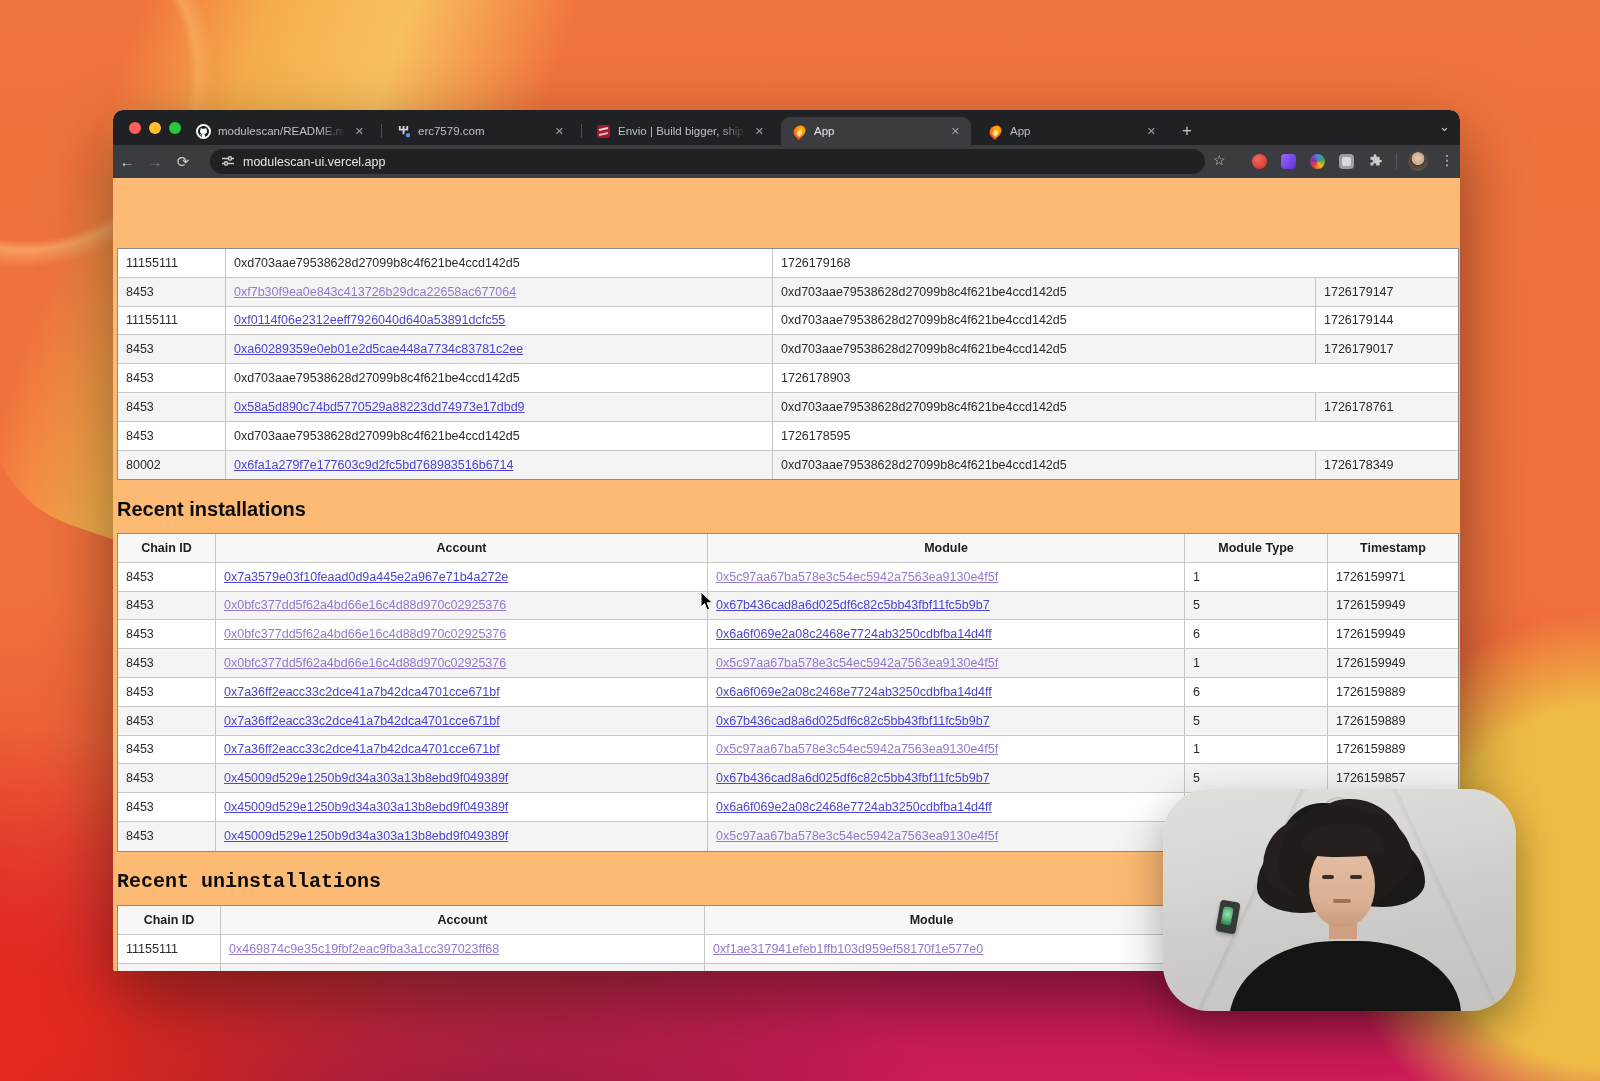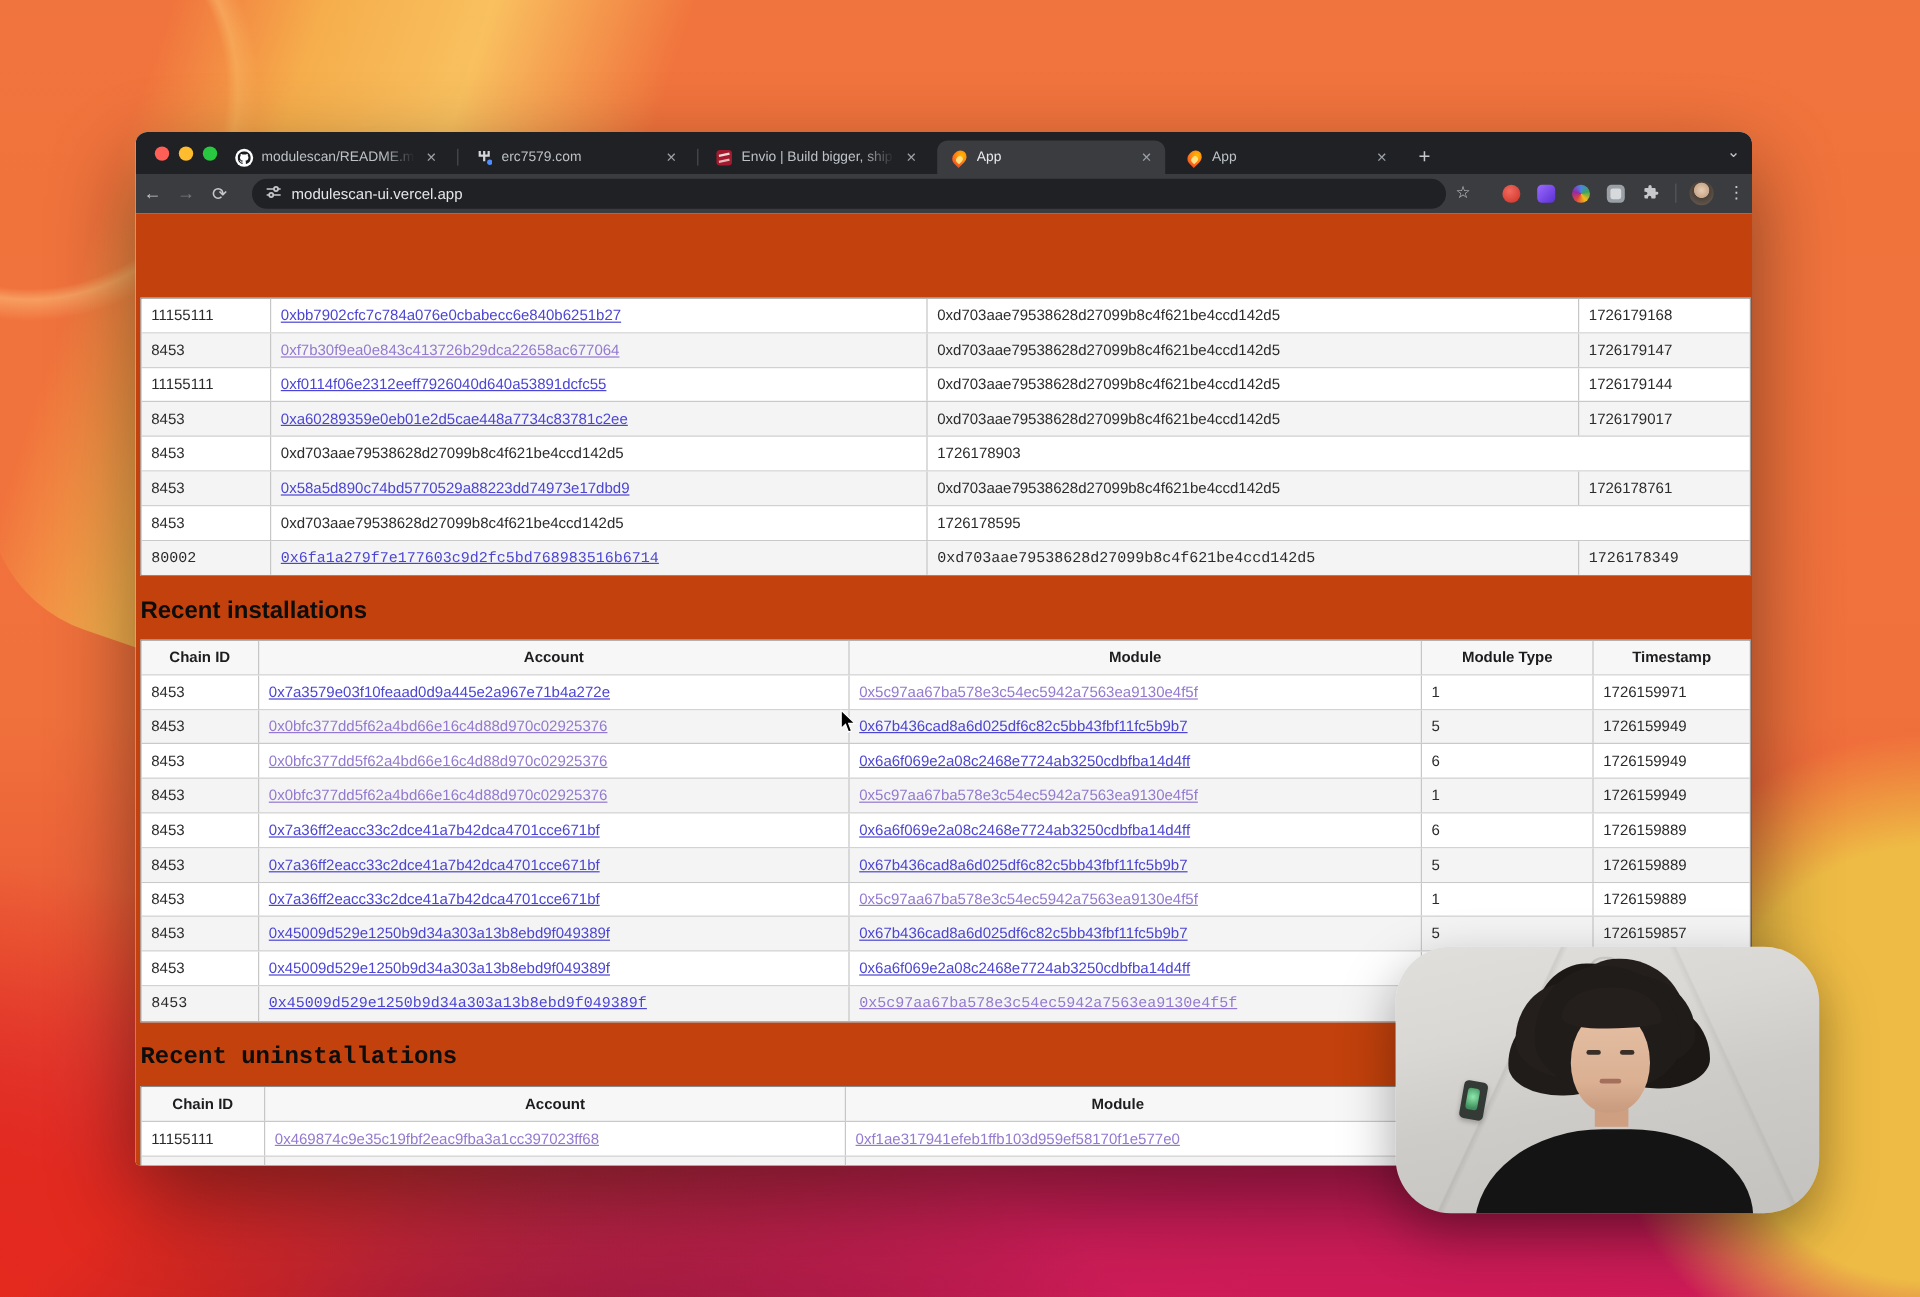--- a/index.html
+++ b/index.html
@@ -73,26 +73,26 @@
     background:conic-gradient(#4285f4,#34a853,#fbbc05,#ea4335,#9c27b0,#4285f4); filter:saturate(.9); }
   .ext.grey { left:1226px; background:#9aa0a6; }
   .ext.grey:before { content:""; position:absolute; inset:3px; background:#d7dadd; border-radius:2px; }
   .puzzle { position:absolute; left:1255px; top:8px; }
   .tooldiv { position:absolute; left:1283px; top:8px; width:1px; height:16px; background:#55585c; }
   .avatar { position:absolute; left:1295px; top:6px; width:20px; height:20px; border-radius:50%;
     background:radial-gradient(circle at 50% 38%, #e8cdb2 0%, #caa98c 38%, #4c423a 42%, #6e6156 100%); }
   .kebab { position:absolute; left:1327px; top:7px; color:#c6c8cb; font-size:14px; letter-spacing:0; }
 
   
-  .content { position:absolute; left:0; top:68px; width:100%; height:793px; background:#c2410c; color:#2b2b2b; }
+  .content { position:absolute; left:0; top:68px; width:100%; height:793px; background:#fdba74; color:#2b2b2b; }
   .h2 { position:absolute; left:4px; font-size:20px; font-weight:700; color:#0d0d0d;text-align:center; }
 
   .tbl { position:absolute; left:4px; width:1342px; border:1px solid #8a8a8a; background:#fff; }
   .trow { display:grid; height:28.8px; border-bottom:1px solid #c9c9c9; background:#fff; }
-  .trow:last-child { border-bottom:none;font-family:Liberation Mono, monospace; }
+  .trow:last-child { border-bottom:none; }
   .trow.alt { background:#f4f4f5; }
   .trow.thead { background:#f7f7f8; }
   .cell, .hcell { display:flex; align-items:center; padding:0 8px; border-right:1px solid #c6c6c6;
     font-size:12.5px; white-space:nowrap; overflow:hidden; }
   .cell:last-child, .hcell:last-child { border-right:none; }
   .hcell { justify-content:center; font-weight:700; color:#1d1d1f; }
   .tbl-top .trow { grid-template-columns:108px 547px 543px 1fr; }
   .tbl-install .trow { grid-template-columns:98px 492px 477px 143px 1fr; }
   .tbl-uninstall .trow { grid-template-columns:103px 484px 453px 1fr; }
   .addr { color:#4b45d2; text-decoration:underline; }
@@ -237,23 +237,20 @@
     <span class="tooldiv"></span>
     <span class="avatar"></span>
     <span class="kebab">⋮</span>
   </div>
 
   <div class="content">
 
     <div id="tbl-top" class="tbl tbl-top">
         <div class="trow">
           <div class="cell">11155111</div>
-          <div class="cell">
-            <a href="#" class="addr">0xbb7902cfc7c784a076e0cbabecc6e840b6251b27</a>
-          </div>
           <div class="cell">0xd703aae79538628d27099b8c4f621be4ccd142d5</div>
           <div class="cell">1726179168</div>
         </div>
         <div class="trow alt">
           <div class="cell">8453</div>
           <div class="cell">
             <a href="#" class="addr visited">0xf7b30f9ea0e843c413726b29dca22658ac677064</a>
           </div>
           <div class="cell">0xd703aae79538628d27099b8c4f621be4ccd142d5</div>
           <div class="cell">1726179147</div>

